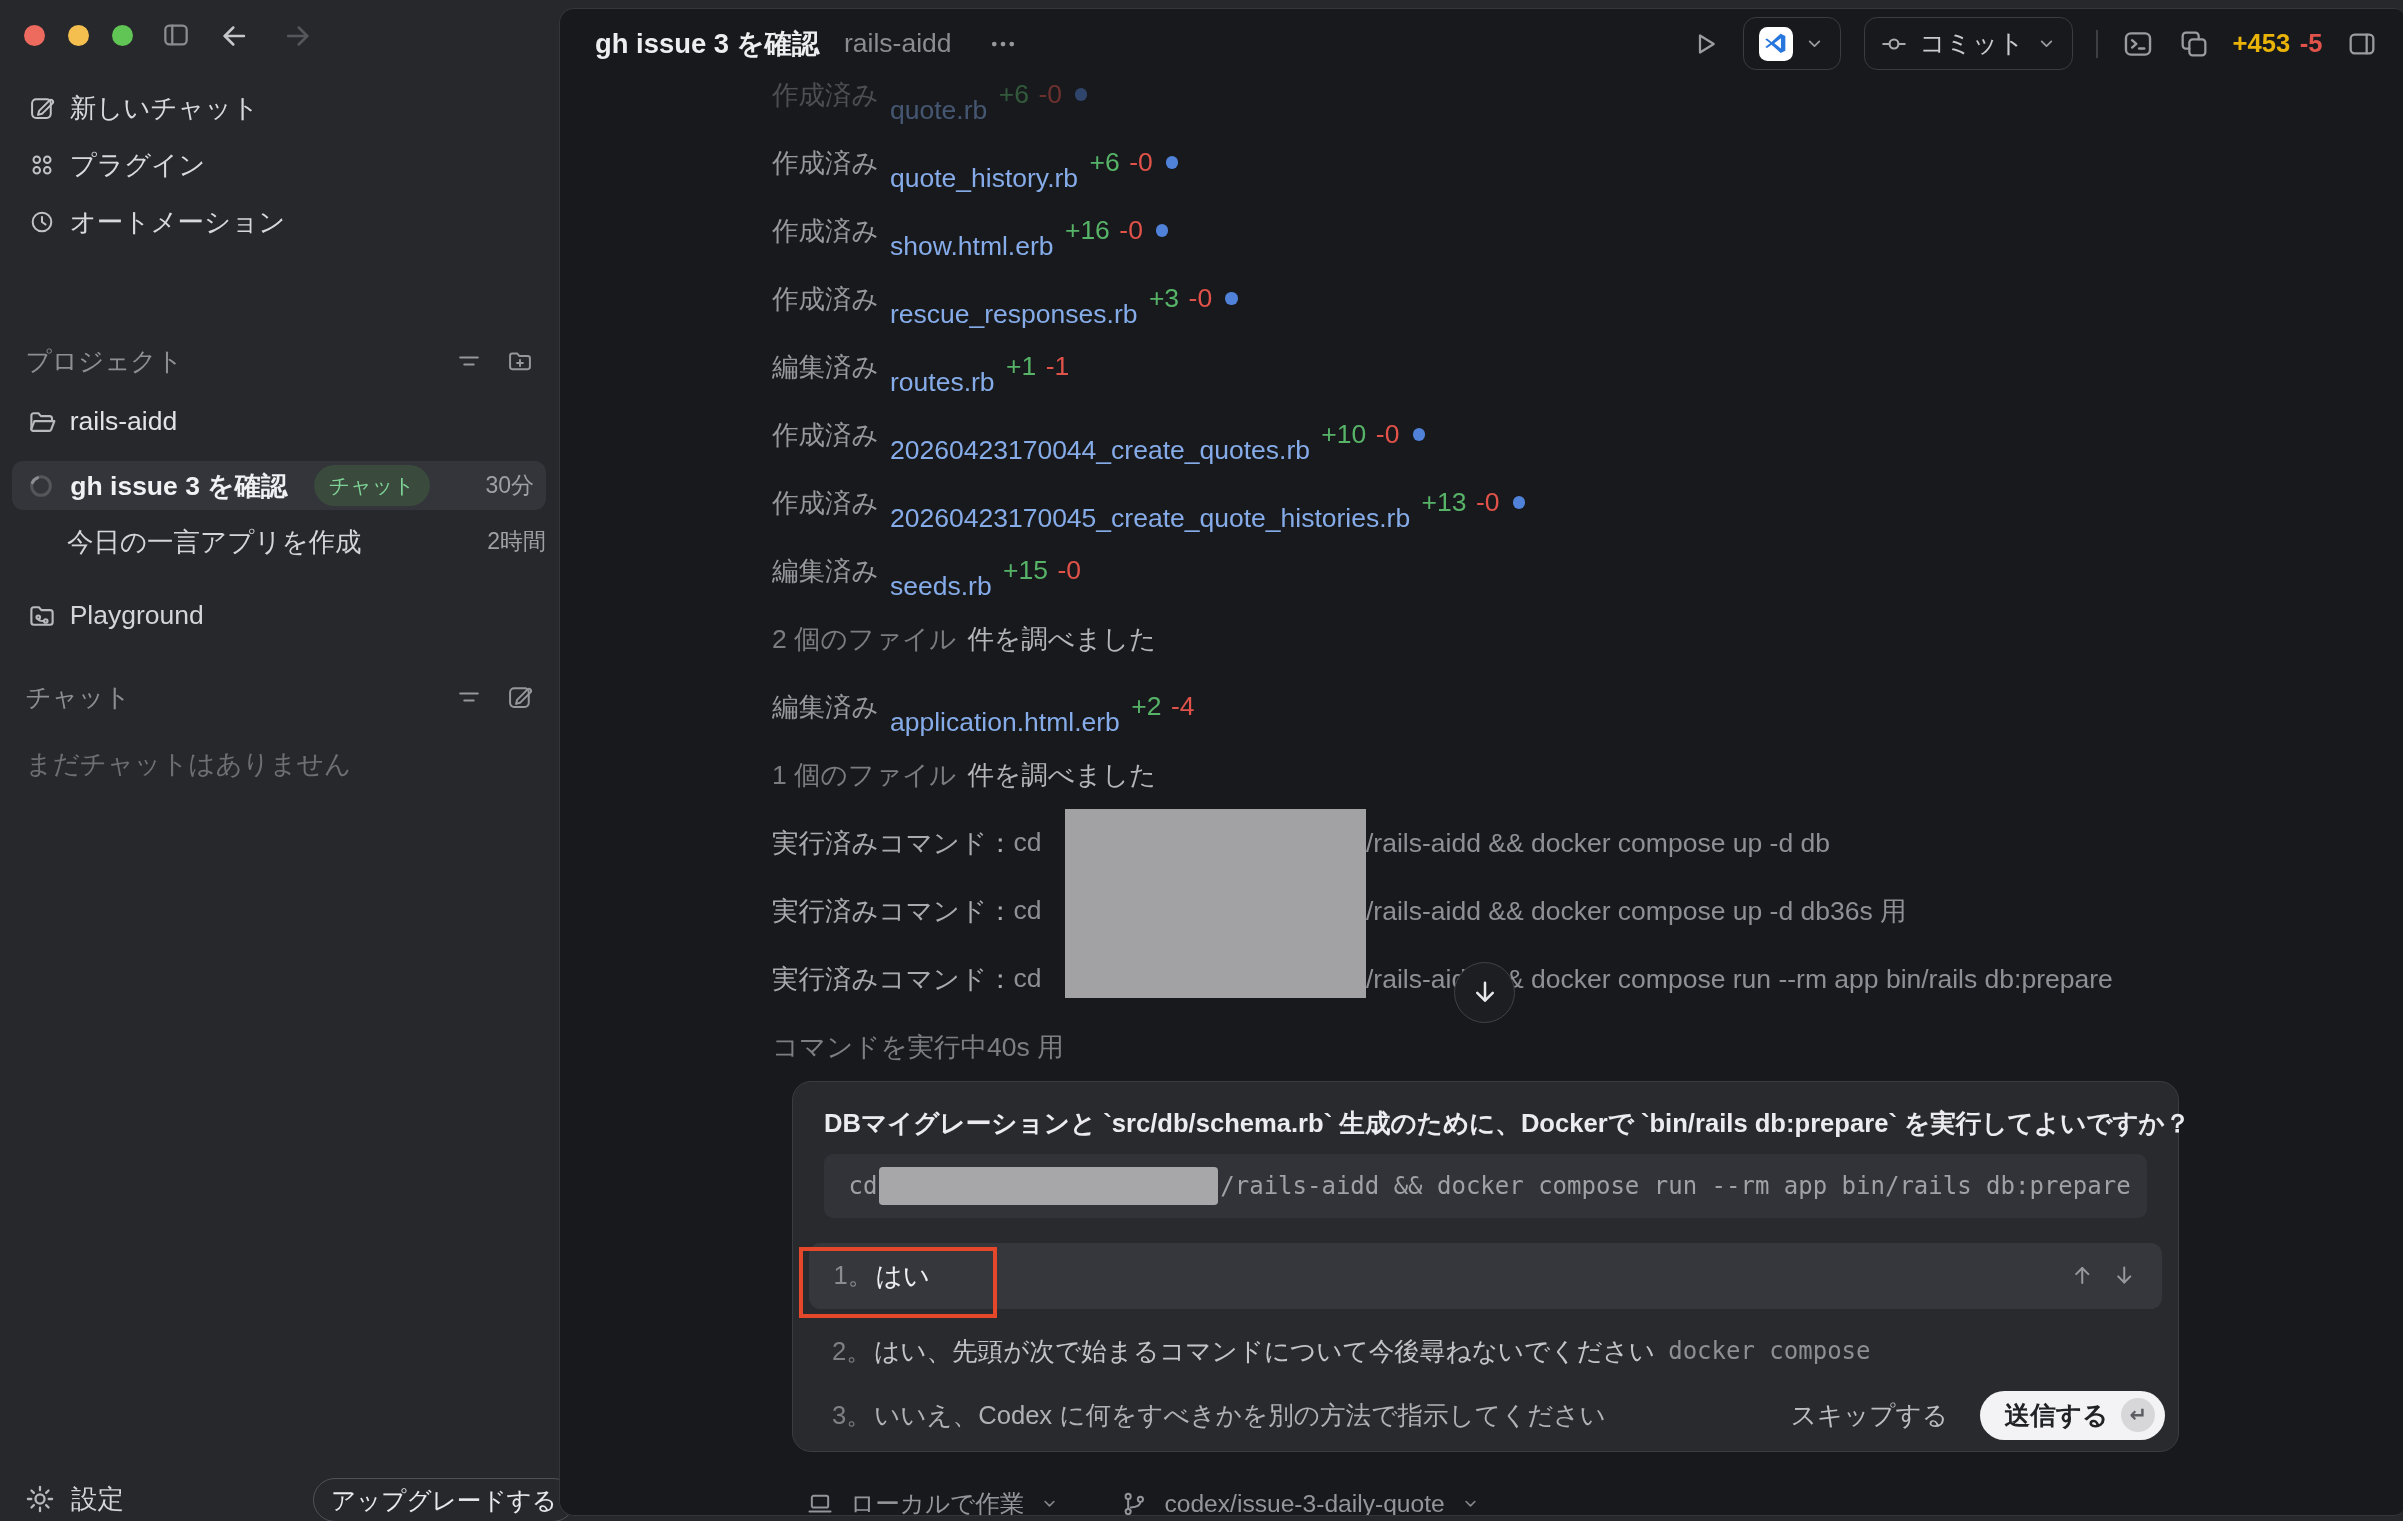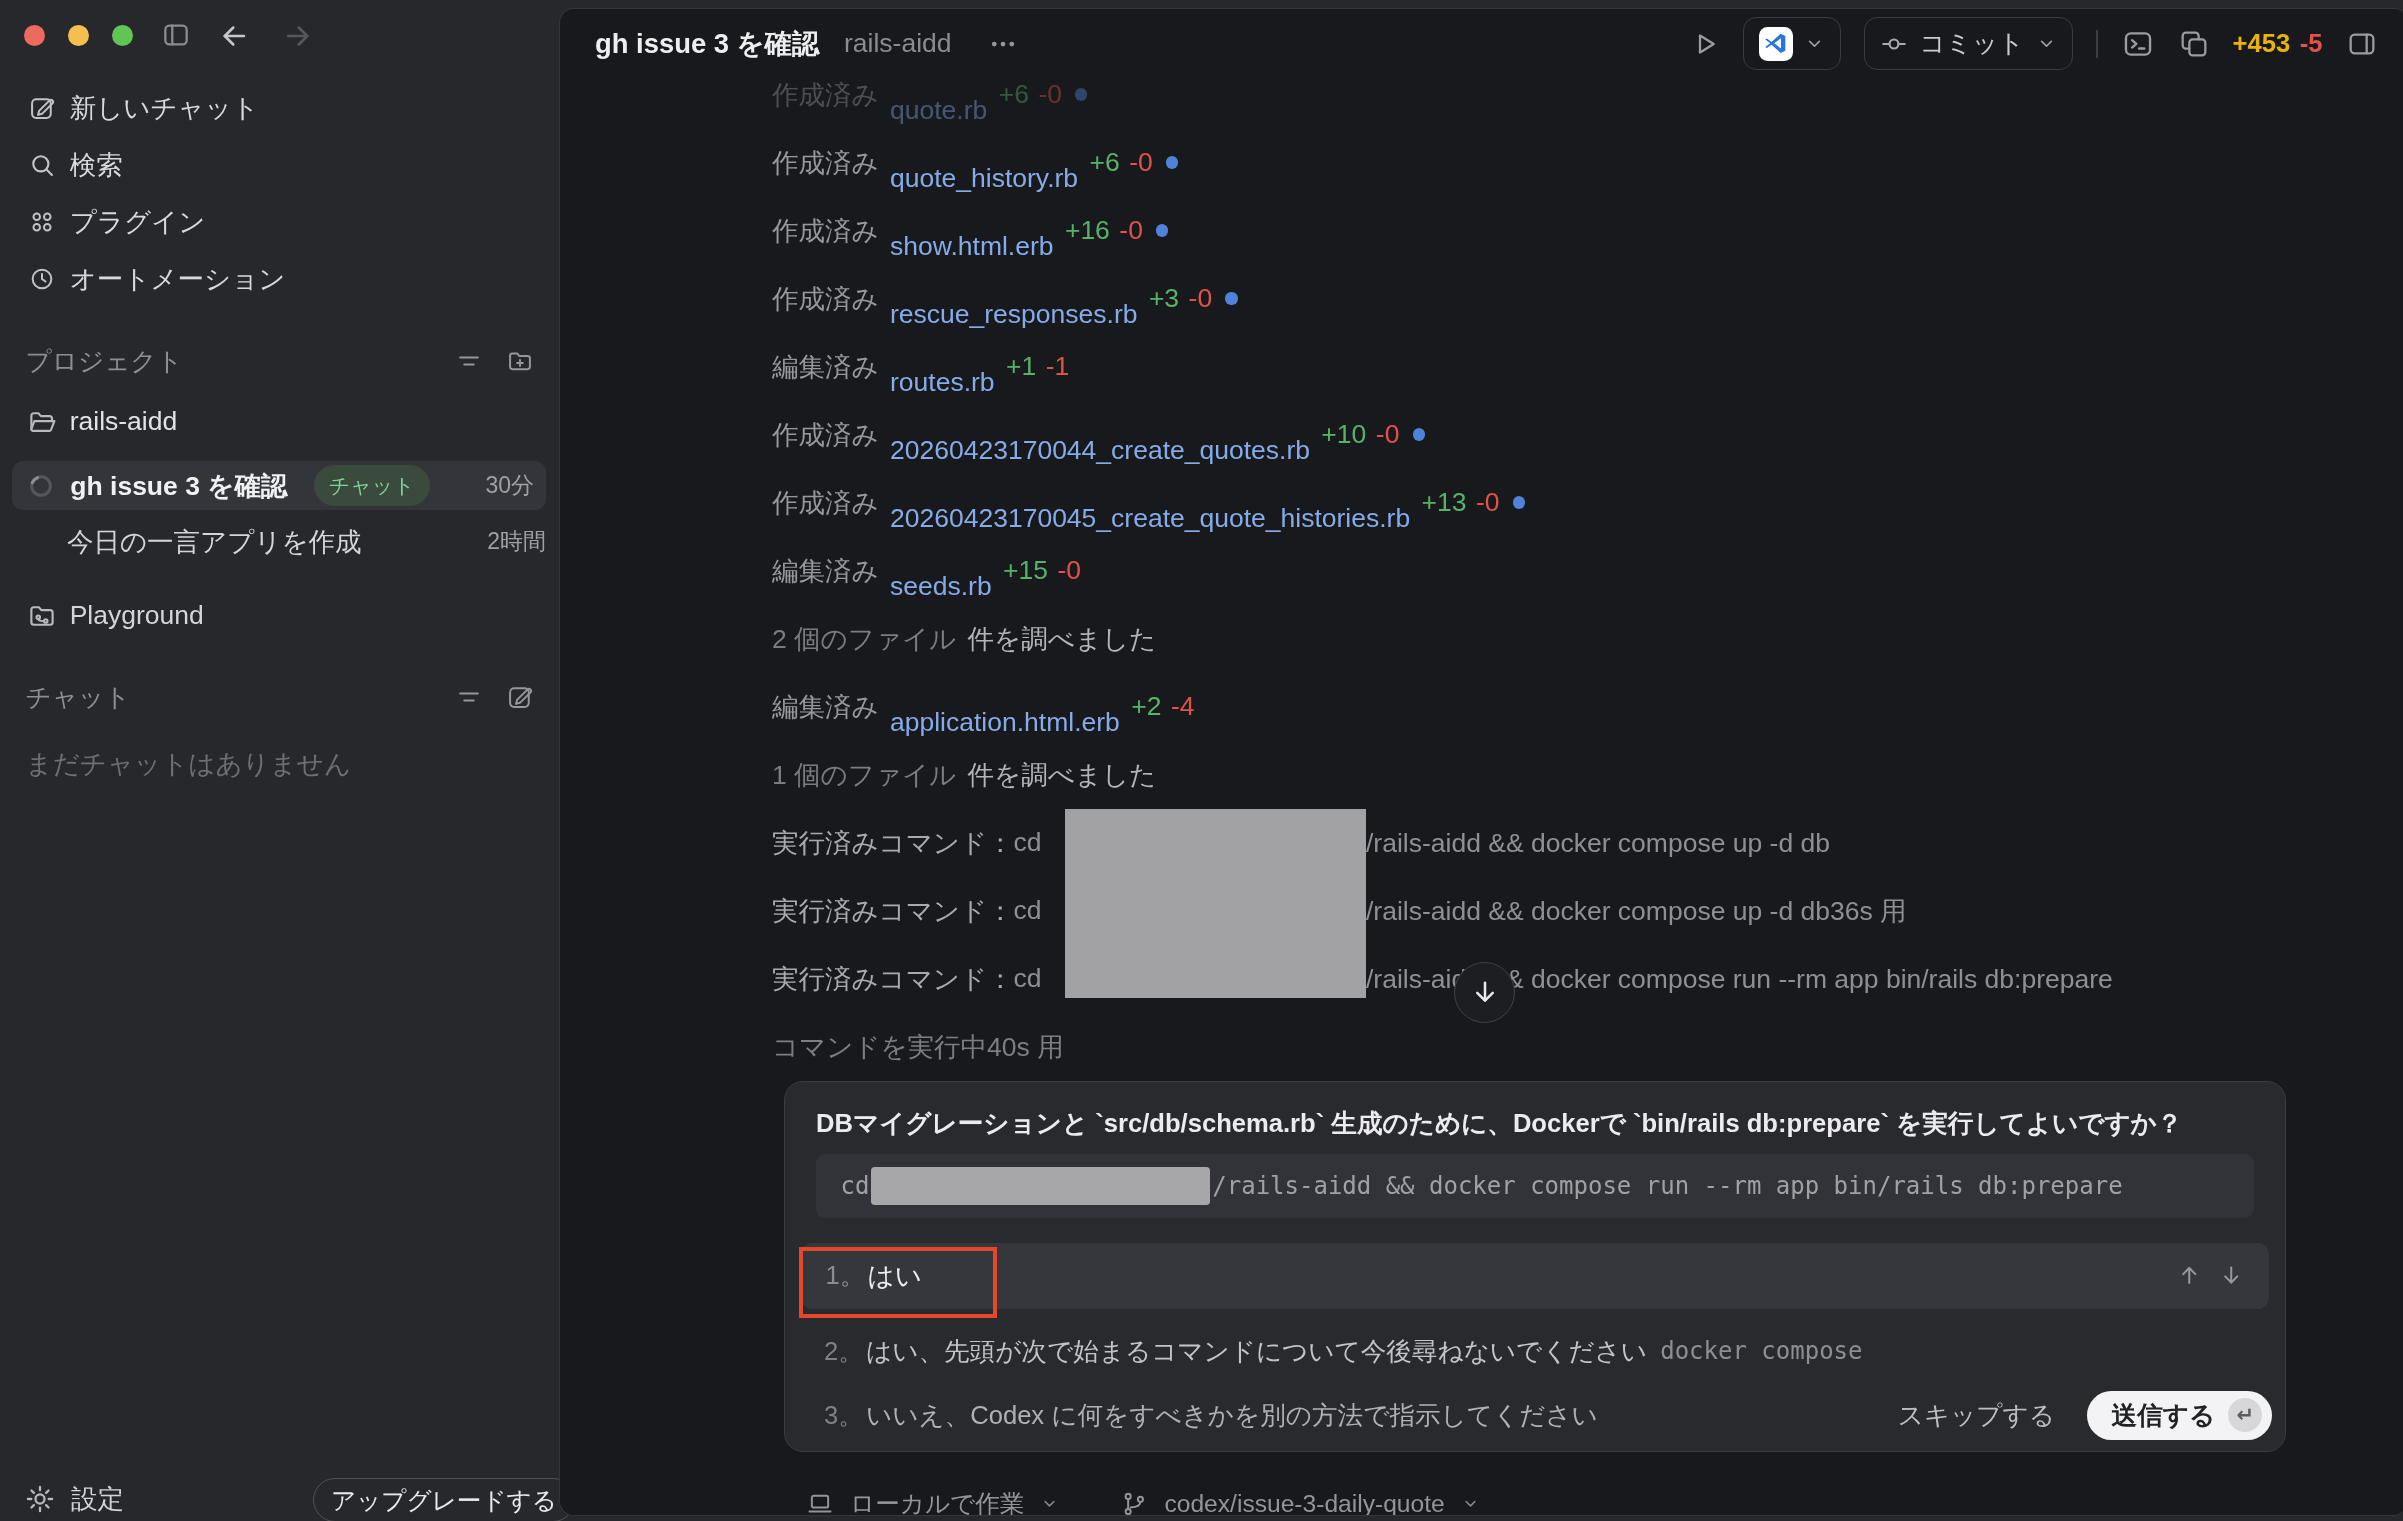--- a/index.html
+++ b/index.html
@@ -103,21 +103,21 @@
 
   .big-redact { position:absolute; left:505px; top:800px; width:301px; height:189px;
                 background:#a2a2a4; z-index:5; }
 
   .scroll-btn { position:absolute; left:894px; top:953px; width:61px; height:61px;
                 border-radius:50%; background:#1d1e21; border:1.9px solid #404246;
                 display:flex; align-items:center; justify-content:center; z-index:15;
                 color:#e8e9eb; }
 
   
-  .dialog { position:absolute; left:224px; top:1072px; width:1502px; height:371px;
+  .dialog { position:absolute; left:232px; top:1072px; width:1387px; height:371px;
             background:#292a2e; border:0.9px solid #3a3c40; border-radius:19px; z-index:8; }
   .dlg-title { position:absolute; left:31px; top:24.6px; right:31px; font-size:25.6px;
                font-weight:700; color:#ececf0; white-space:nowrap; }
   .dlg-code { position:absolute; left:31px; right:31px; top:72px; height:64px;
               background:#323338; border-radius:9.5px; display:flex; align-items:center;
               padding:0 24.6px; font-family:"DejaVu Sans Mono","Liberation Mono",monospace;
               font-size:24px; color:#a0a1a5; white-space:nowrap; overflow:hidden; }
   .code-redact { display:inline-block; width:339px; height:38px; background:#a7a7a9;
                  border-radius:3.8px; margin:0 1.9px; flex:none; }
   .opt1 { position:absolute; left:16px; right:16px; top:161px; height:66px;
@@ -186,29 +186,20 @@
         <span class="icon">
           <svg width="28" height="28" viewBox="0 0 24 24" fill="none" stroke="currentColor" stroke-width="1.7" stroke-linecap="round" stroke-linejoin="round">
             <rect x="3.5" y="4.5" width="16" height="16" rx="3.5"></rect>
             <path d="M9.5 14.5l9-9a1.77 1.77 0 0 1 2.5 2.5l-9 9-3.4.9z"></path>
           </svg>
         </span>
         <span>新しいチャット</span>
       </div>
       <div class="side-item">
         <span class="icon">
-          <svg width="28" height="28" viewBox="0 0 24 24" fill="none" stroke="currentColor" stroke-width="1.8" stroke-linecap="round">
-            <circle cx="11" cy="11" r="6.5"></circle>
-            <path d="M15.9 15.9L20.5 20.5"></path>
-          </svg>
-        </span>
-        <span>検索</span>
-      </div>
-      <div class="side-item">
-        <span class="icon">
           <svg width="28" height="28" viewBox="0 0 24 24" fill="none" stroke="currentColor" stroke-width="1.7">
             <circle cx="7.5" cy="7.5" r="2.8"></circle>
             <circle cx="16.5" cy="7.5" r="2.8"></circle>
             <circle cx="7.5" cy="16.5" r="2.8"></circle>
             <circle cx="16.5" cy="16.5" r="2.8"></circle>
           </svg>
         </span>
         <span>プラグイン</span>
       </div>
       <div class="side-item">

